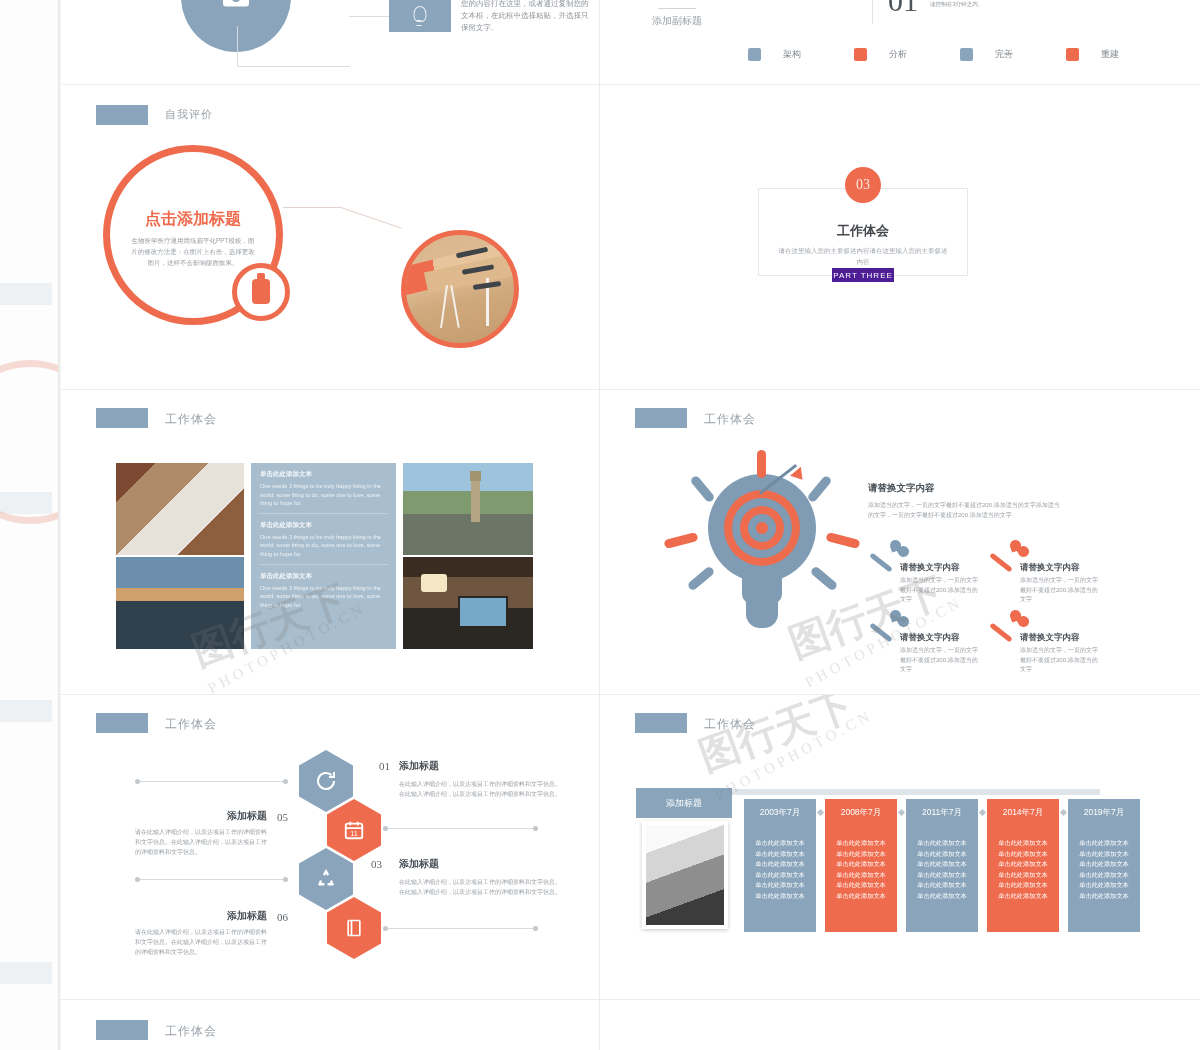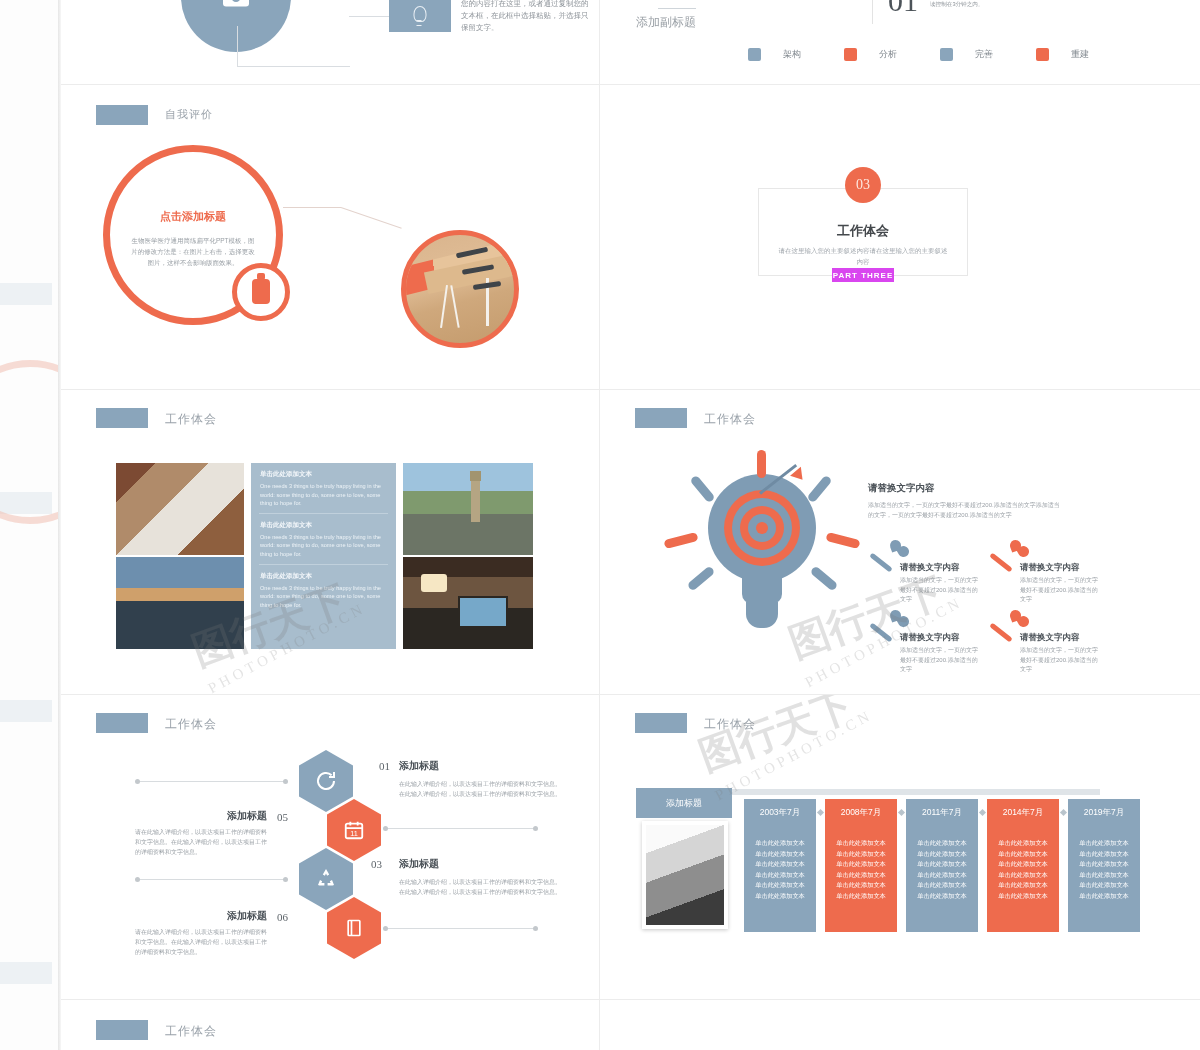--- a/index.html
+++ b/index.html
@@ -41,30 +41,30 @@
   .connector{position:absolute;border-left:1px solid #d9dde1;border-bottom:1px solid #d9dde1;}
   .bulb-box{position:absolute;left:328px;top:-8px;width:62px;height:32px;background:#8aa5bb;}
   .bulb-glyph{position:absolute;left:50%;top:6px;transform:translateX(-50%);
      width:11px;height:14px;border:1.5px solid #eaf0f5;border-radius:50% 50% 40% 40%;}
   .bulb-glyph:after{content:"";position:absolute;left:2px;top:13px;width:5px;height:4px;
      border-top:1.5px solid #eaf0f5;border-bottom:1.5px solid #eaf0f5;}
   .para{position:absolute;font-size:7.5px;line-height:12px;color:#8d9399;}
 
   
   .pct-line{position:absolute;border-top:1px solid #cfd5da;}
-  .legend{position:absolute;display:flex;gap:0;align-items:center;}
+  .legend{position:absolute;display:flex;gap:10px;align-items:center;}
   .legend-item{display:flex;align-items:center;width:96px;}
   .legend-swatch{width:13px;height:13px;border-radius:2px;margin-right:22px;}
   .legend-text{font-size:9px;color:#7e858c;}
   .num-big{position:absolute;font-size:30px;color:#4c5359;font-family:"Liberation Serif",serif;}
   .vsep{position:absolute;width:1px;background:#e3e3e3;}
 
   
   .ring{position:absolute;border:7px solid #ee6b4d;border-radius:50%;box-sizing:border-box;}
-  .ring-title{position:absolute;width:100%;text-align:center;font-size:11px;font-weight:bold;color:#ee6b4d;}
+  .ring-title{position:absolute;width:100%;text-align:center;font-size:16px;font-weight:bold;color:#ee6b4d;}
   .ring-body{position:absolute;font-size:6.5px;line-height:11px;color:#9aa0a6;text-align:center;}
   .badge{position:absolute;width:58px;height:58px;border:5px solid #ee6b4d;border-radius:50%;
      background:#fff;box-sizing:border-box;}
   .bottle{position:absolute;left:50%;top:11px;transform:translateX(-50%);width:18px;height:25px;
      background:#ee6b4d;border-radius:4px;}
   .bottle:before{content:"";position:absolute;left:50%;top:-6px;transform:translateX(-50%);
      width:8px;height:7px;background:#ee6b4d;border-radius:2px;}
   .photo-ring{position:absolute;width:118px;height:118px;border-radius:50%;border:5px solid #ee6b4d;
      box-sizing:border-box;overflow:hidden;
      background:linear-gradient(165deg,#d9b48d 0%,#e0bd96 38%,#cfa87c 60%,#c49b6d 100%);}
@@ -74,22 +74,22 @@
      background:#ddb98d;transform:rotate(-12deg);}
   .ph-leg{position:absolute;width:2px;background:#f4f1ec;}
   .ph-obj{position:absolute;height:5px;background:#3f4449;border-radius:2px;}
 
   
   .card{position:absolute;border:1px solid #e7e7e7;background:#fff;box-sizing:border-box;}
   .circ-num{position:absolute;width:36px;height:36px;border-radius:50%;background:#ee6b4d;color:#fde7df;
      font-size:14px;display:flex;align-items:center;justify-content:center;font-family:"Liberation Serif",serif;}
   .card-title{position:absolute;width:100%;text-align:center;font-size:13px;font-weight:bold;color:#45494d;}
   .card-body{position:absolute;width:100%;text-align:center;font-size:6.5px;line-height:11px;color:#a0a6ac;}
-  .pill{position:absolute;background:#d946ef;color:#fff;font-size:8px;letter-spacing:1px;
-     display:flex;align-items:center;justify-content:center;font-weight:bold;}
+  .pill{position:absolute;background:#4c1d95;color:#fff;font-size:8px;letter-spacing:1px;
+     display:flex;align-items:center;justify-content:center;}
 
   
   .ph{position:absolute;overflow:hidden;}
   .ph1{background:linear-gradient(135deg,#7c4a33 0 18%,#b08b6a 18% 42%,#e7e2da 42% 70%,#8e5f3e 70% 100%);}
   .ph2{background:linear-gradient(180deg,#6d8fae 0 34%,#cfa06b 34% 48%,#31404d 48% 100%);}
   .ph3{background:linear-gradient(180deg,#9ec3dd 0 30%,#7f9a6e 30% 55%,#6c7566 55% 100%);}
   .ph4{background:linear-gradient(180deg,#3b2c22 0 22%,#6d5540 22% 55%,#2b2722 55% 100%);}
   .ph3 .tower{position:absolute;left:52%;top:18%;width:9px;height:46%;background:#b5a583;}
   .ph3 .tower:before{content:"";position:absolute;left:-1px;top:-9px;width:11px;height:10px;background:#a2946f;}
   .ph4 .lamp{position:absolute;left:14%;top:18%;width:26px;height:18px;background:#f6e7c4;border-radius:3px;}
@@ -172,21 +172,21 @@
       <div class="bulb-box" style="top:80px">
         <span class="bulb-glyph"></span>
       </div>
       <div class="para" style="left:400px;top:78px;width:130px">您的内容打在这里，或者通过复制您的文本框，在此框中选择粘贴，并选择只保留文字。</div>
     </div>
 
     <div class="slide" style="left:539px;top:-80px;width:600px;height:164px">
 
       <div class="pct-line" style="left:58px;top:88px;width:38px"></div>
       <div style="position:absolute;left:62px;top:72px;font-size:9px;color:#8d9399">60%</div>
-      <div style="position:absolute;left:36px;top:94px;font-size:12px;color:#9aa0a6">添加副标题</div>
+      <div style="position:absolute;left:52px;top:94px;font-size:10px;color:#9aa0a6">添加副标题</div>
 
       <div class="vsep" style="left:272px;top:58px;height:46px"></div>
       <div class="num-big" style="left:288px;top:64px">01</div>
       <div class="para" style="left:330px;top:62px;width:200px;font-size:5.6px;line-height:9px">此处添加中缩文本描述，建议与标题相关并保持整体文案风格统一，语言描述尽量要清晰准确，尽量将每页の文字数量控制在200字以内，确保讲每页の文字的阅读控制在3分钟之内。</div>
 
       <div class="legend" style="left:148px;top:128px">
         <div class="legend-item">
           <span class="legend-swatch" style="background:#8aa5bb"></span>
           <span class="legend-text">架构</span>
         </div>

